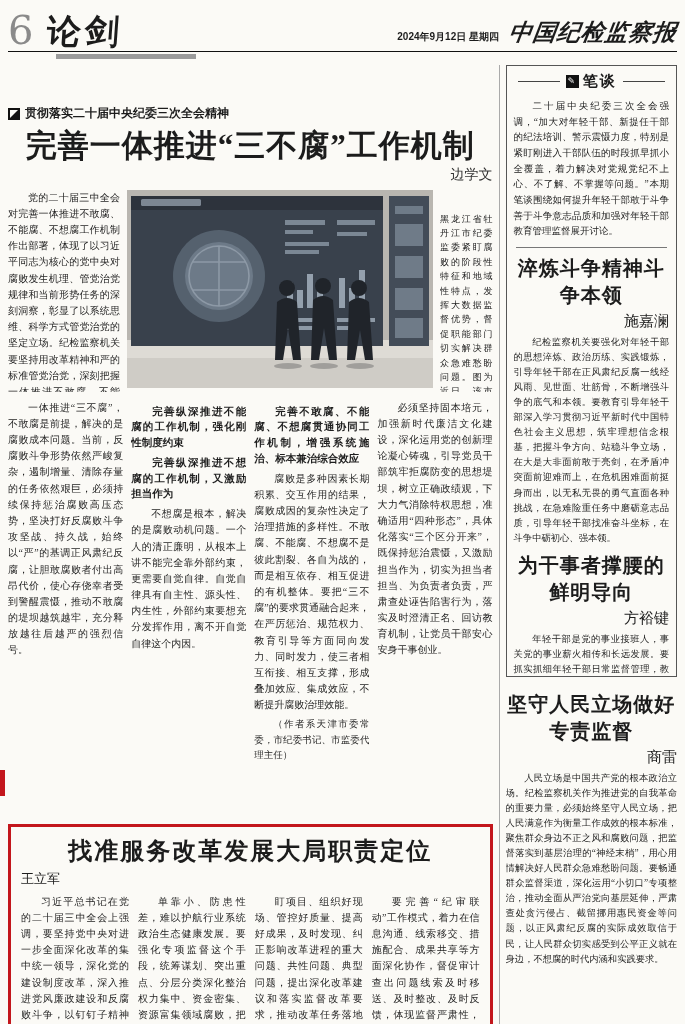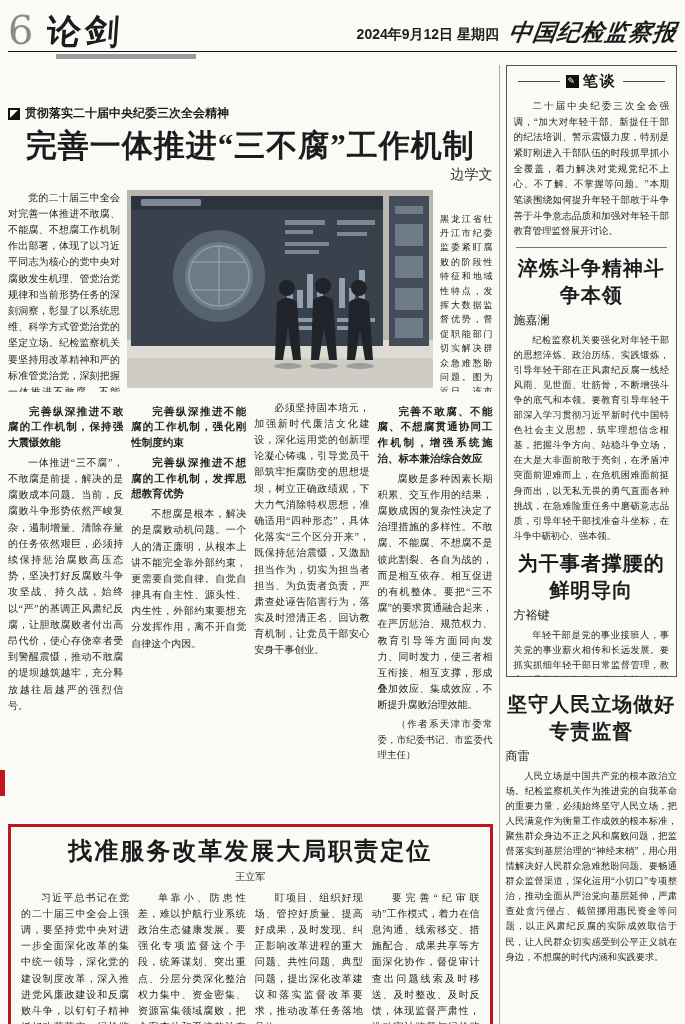--- a/index.html
+++ b/index.html
@@ -11,21 +11,21 @@
   .page {
     position:relative; width:685px; height:1024px; margin:0 auto;
     background:#fbfaf6; color:#1c1c1c; overflow:hidden;
     padding:6px 8px 0 8px;
   }
   
   .masthead-row { display:flex; align-items:flex-end; height:42px; }
   .page-num { font-size:40px; color:#8a8a8a; font-weight:400; line-height:0.9; font-family:"DejaVu Serif",serif; }
   .section-title { font-size:34px; font-weight:700; margin-left:14px; line-height:0.95; transform:skewX(-4deg); letter-spacing:4px; }
   .head-spacer { flex:1; }
-  .head-date { font-size:14px; font-weight:700; margin:0 10px 4px 17px; font-family:"Liberation Sans",sans-serif; }
+  .head-date { font-size:10px; font-weight:700; margin:0 10px 4px 17px; font-family:"Liberation Sans",sans-serif; }
   .brand { font-size:23px; font-weight:900; font-style:italic; letter-spacing:1px; transform:skewX(-8deg); white-space:nowrap; margin-bottom:0px; }
   .head-rule { position:relative; height:8px; border-top:1.5px solid #111; margin-top:3px; }
   .head-rule .thick { position:absolute; left:48px; top:2px; width:140px; height:5px; background:#9b9b9b; }
   
   .content { display:flex; margin-top:6px; }
   .main-col { width:489px; }
   .side-col { width:180px; margin-left:6px; border-left:1px solid #aaa; padding-left:6px; }
   
   .kicker { display:flex; align-items:center; font-family:"Liberation Sans",sans-serif; font-weight:700; font-size:12px;margin-top:40px; }
   .kicker-icon { width:12px; height:12px; background:#111; margin-right:5px; position:relative; flex:0 0 auto; }
@@ -40,34 +40,34 @@
   .body-text { font-size:10px; line-height:1.62; text-align:justify; color:#1f1f1f; }
   .body-text p { text-indent:2em; }
   .rowB { display:flex; gap:8px; height:416px; overflow:hidden; margin-top:8px; }
   .rowB .bcol { flex:1; overflow:hidden; }
   .sub-head { font-size:10.5px; font-weight:900; line-height:1.5; text-indent:2em; margin:4px 0 4px 0; }
   .attribution { text-indent:2em; font-size:9.5px; margin-top:4px; }
   
   .bottom-box { border:3px solid #c3161c; margin-top:8px; padding:6px 10px 8px 10px; position:relative; background:#fbfaf6; }
   .red-tab { position:absolute; left:0; top:770px; width:5px; height:26px; background:#c3161c; }
   .bottom-headline { text-align:center; font-size:24px; font-weight:900; letter-spacing:2px; margin:2px 0 3px 0; }
-  .bottom-author { text-align:center; font-size:10px; margin-bottom:6px; }
+  .bottom-author { text-align:left; font-size:13px; margin-bottom:6px; }
   .cols4 { display:flex; gap:9px; height:142px; overflow:hidden; }
   .cols4 .bcol { flex:1; overflow:hidden; }
   
   .bitan-box { border:1px solid #555; padding:8px 7px 6px 7px; height:612px; overflow:hidden; position:relative; background:#fbfaf6; }
   .bitan-head { display:flex; align-items:center; margin:-2px 4px 6px 4px; }
   .bitan-head .line { flex:1; border-top:1px solid #444; }
   .bitan-label { display:flex; align-items:center; font-size:15px; font-weight:900; padding:0 6px; letter-spacing:2px; }
   .bitan-icon { width:13px; height:13px; background:#111; color:#fff; font-size:9px; line-height:13px; text-align:center; margin-right:4px; font-family:"DejaVu Sans",sans-serif; }
   .side-intro { font-size:9.5px; line-height:1.65; text-align:justify; color:#222; }
   .side-intro p { text-indent:2em;margin-top:8px; }
   .side-divider { border-top:1px solid #777; margin:7px 2px; }
   .side-headline { text-align:center; font-size:20px; font-weight:900; letter-spacing:1px; margin:6px 0 3px 0; }
-  .side-author { text-align:left; font-size:12px; margin-bottom:4px; }
+  .side-author { text-align:right; font-size:15px; margin-bottom:4px; }
   .side-body { font-size:9.3px; line-height:1.62; text-align:justify; color:#1f1f1f; }
   .side-body p { text-indent:2em; }
   .standalone { margin-top:8px; height:318px; overflow:hidden; }
   
   .footer { margin-top:6px; border-top:1px solid #999; text-align:center;
             font-size:10px; padding-top:4px; font-family:"Liberation Sans",sans-serif; color:#111; }
   .footer span { margin:0 10px; }
 </style>
 </head>
 <body>
@@ -162,35 +162,34 @@
         </figure>
 
         <aside class="photo-caption">
           <span>黑龙江省牡丹江市纪委监委紧盯腐败的阶段性特征和地域性特点，发挥大数据监督优势，督促职能部门切实解决群众急难愁盼问题。图为近日，该市纪委监委工作人员在市政务服务中心了解相关惠企惠民政策落实情况。</span>
           
         </aside>
       </div>
 
       <div class="rowB body-text">
         <div class="bcol">
-          <h3 class="sub-head">完善纵深推进不敢腐的工作机制，保持强大震慑效能</h3>
           <p>一体推进“三不腐”，不敢腐是前提，解决的是腐败成本问题。当前，反腐败斗争形势依然严峻复杂，遏制增量、清除存量的任务依然艰巨，必须持续保持惩治腐败高压态势，坚决打好反腐败斗争攻坚战、持久战，始终以“严”的基调正风肃纪反腐，让胆敢腐败者付出高昂代价，使心存侥幸者受到警醒震慑，推动不敢腐的堤坝越筑越牢，充分释放越往后越严的强烈信号。</p>
         </div>
         <div class="bcol">
           <h3 class="sub-head">完善纵深推进不能腐的工作机制，强化刚性制度约束</h3>
-          <h3 class="sub-head">完善纵深推进不想腐的工作机制，发挥思想教育优势</h3>
+          <h3 class="sub-head">完善纵深推进不想腐的工作机制，又激励担当作为</h3>
           <p>不想腐是根本，解决的是腐败动机问题。一个人的清正廉明，从根本上讲不能完全靠外部约束，更需要自觉自律。自觉自律具有自主性、源头性、内生性，外部约束要想充分发挥作用，离不开自觉自律这个内因。</p>
-        </div>
-        <div class="bcol">
-          <p>必须坚持固本培元，加强新时代廉洁文化建设，深化运用党的创新理论凝心铸魂，引导党员干部筑牢拒腐防变的思想堤坝，树立正确政绩观，下大力气消除特权思想，准确适用“四种形态”，具体化落实“三个区分开来”，既保持惩治震慑，又激励担当作为，切实为担当者担当、为负责者负责，严肃查处诬告陷害行为，落实及时澄清正名、回访教育机制，让党员干部安心安身干事创业。</p>
         </div>
         <div class="bcol">
           <h3 class="sub-head">完善不敢腐、不能腐、不想腐贯通协同工作机制，增强系统施治、标本兼治综合效应</h3>
           <p>腐败是多种因素长期积累、交互作用的结果，腐败成因的复杂性决定了治理措施的多样性。不敢腐、不能腐、不想腐不是彼此割裂、各自为战的，而是相互依存、相互促进的有机整体。要把“三不腐”的要求贯通融合起来，在严厉惩治、规范权力、教育引导等方面同向发力、同时发力，使三者相互衔接、相互支撑，形成叠加效应、集成效应，不断提升腐败治理效能。</p>
           <p class="attribution">（作者系天津市委常委，市纪委书记、市监委代理主任）</p>
+        </div>
+        <div class="bcol">
+          <p>必须坚持固本培元，加强新时代廉洁文化建设，深化运用党的创新理论凝心铸魂，引导党员干部筑牢拒腐防变的思想堤坝，树立正确政绩观，下大力气消除特权思想，准确适用“四种形态”，具体化落实“三个区分开来”，既保持惩治震慑，又激励担当作为，切实为担当者担当、为负责者负责，严肃查处诬告陷害行为，落实及时澄清正名、回访教育机制，让党员干部安心安身干事创业。</p>
         </div>
       </div>
 
       <section class="bottom-box">
         <h2 class="bottom-headline">找准服务改革发展大局职责定位</h2>
         <div class="bottom-author">王立军</div>
         <div class="cols4 body-text">
           <div class="bcol">
               <p>习近平总书记在党的二十届三中全会上强调，要坚持党中央对进一步全面深化改革的集中统一领导，深化党的建设制度改革，深入推进党风廉政建设和反腐败斗争，以钉钉子精神抓好改革落实。纪检监察机关必须找准服务改革发展大局的职责定位，自觉把监督工作放到大局中去谋划、去推进。</p>
             </div>

